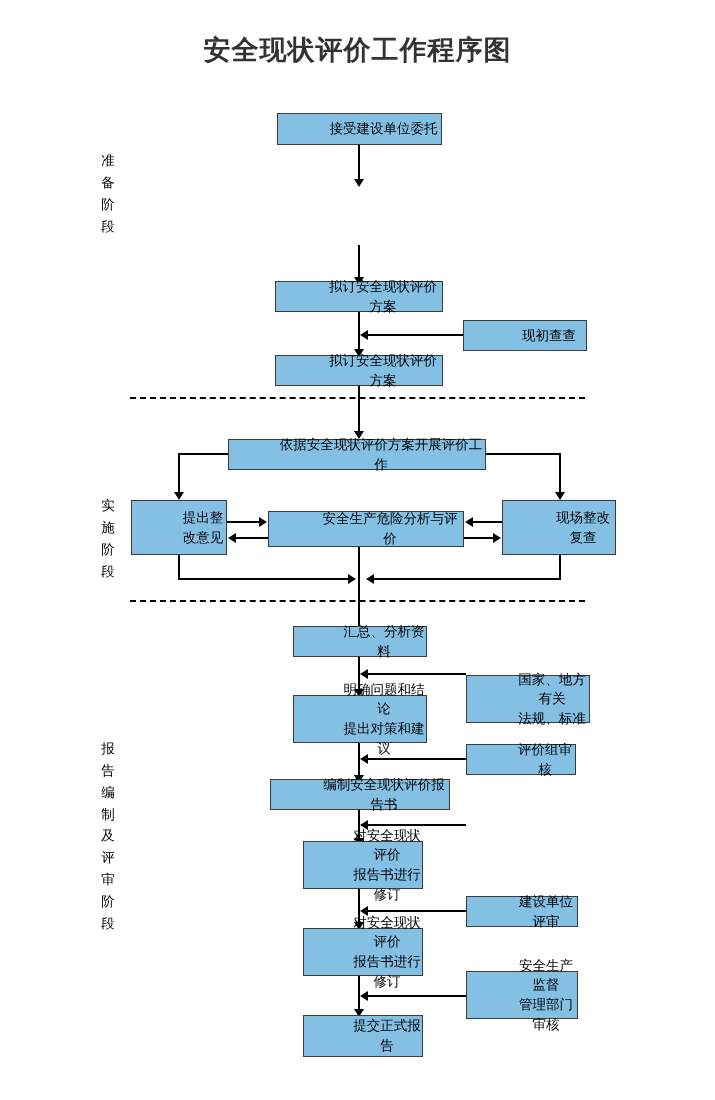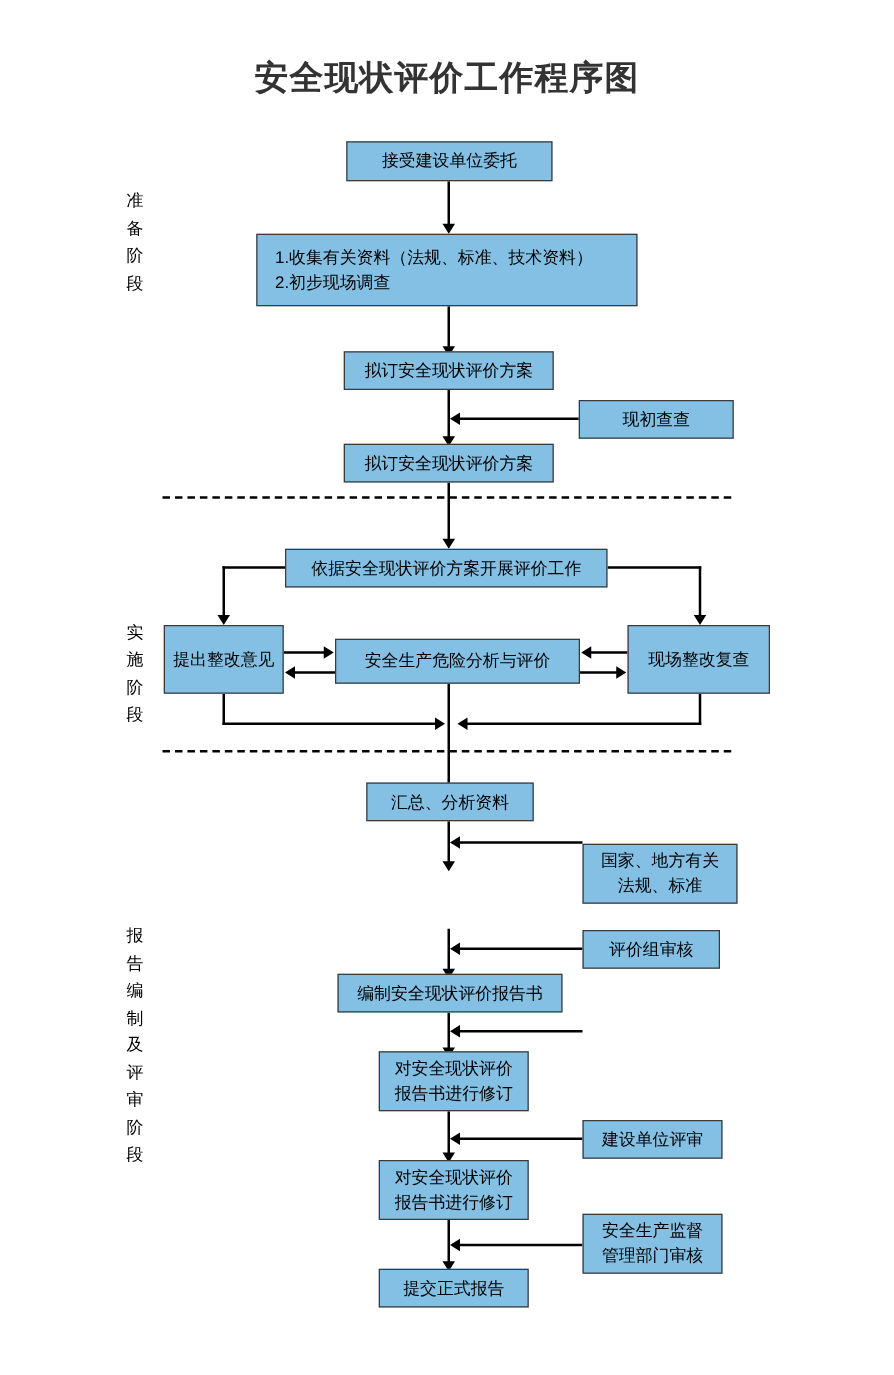--- a/index.html
+++ b/index.html
@@ -22,21 +22,20 @@
     position: absolute;
     left: 0;
     top: 32px;
     width: 715px;
     text-align: center;
     font-size: 27px;
     font-weight: bold;
     color: #333333;
     letter-spacing: 1px;
     white-space: nowrap;
-    margin-top: 12px;
   }
   
   .node {
     position: absolute;
     box-sizing: border-box;
     background: #84BFE4;
     border: 1px solid #3b3b3b;
     color: #000000;
     font-size: 13.5px;
     line-height: 1.45;
@@ -50,20 +49,21 @@
     justify-content: flex-start;
     text-align: left;
     padding-left: 14px;
   }
   .node .lines {
     display: block;
     width: 100%;
   }
   .node .lines span {
     display: block;
+    padding-left: 48px;
   }
   
   .phase-label {
     position: absolute;
     width: 26px;
     font-size: 13.5px;
     line-height: 1.62;
     color: #000000;
     text-align: center;
     z-index: 2;
@@ -157,26 +157,20 @@
 
   <div class="node" style="left:277px; top:113px; width:165px; height:32px;">
     <span class="lines">
         <span>接受建设单位委托</span>
       </span>
   </div>
 
   <div class="vline" style="left:358px; top:145px; height:38px;"></div>
   <div class="arrow-down" style="left:354px; top:179px;"></div>
 
-  <div class="node left-align" style="left:205px; top:187px; width:305px; height:58px;">
-    <span class="lines">
-      <span>1.收集有关资料（法规、标准、技术资料）</span>
-      <span>2.初步现场调查</span>
-    </span>
-  </div>
 
   <div class="vline" style="left:358px; top:245px; height:36px;"></div>
   <div class="arrow-down" style="left:354px; top:277px;"></div>
 
   <div class="node" style="left:275px; top:281px; width:168px; height:31px;font-family:Liberation Serif, serif;">
     <span class="lines">
         <span>拟订安全现状评价方案</span>
       </span>
   </div>
 
@@ -265,20 +259,26 @@
       <span>国家、地方有关</span>
       <span>法规、标准</span>
     </span>
   </div>
   <div class="hline" style="left:367px; top:673px; width:99px;"></div>
   <div class="arrow-left" style="left:360px; top:669px;"></div>
 
   <div class="vline" style="left:358px; top:657px; height:36px;"></div>
   <div class="arrow-down" style="left:354px; top:689px;"></div>
 
+  <div class="node" style="left:293px; top:695px; width:134px; height:48px;">
+    <span class="lines">
+      <span>明确问题和结论</span>
+      <span>提出对策和建议</span>
+    </span>
+  </div>
 
   <div class="node" style="left:466px; top:744px; width:110px; height:31px;">
     <span class="lines">
         <span>评价组审核</span>
       </span>
   </div>
   <div class="hline" style="left:367px; top:758px; width:99px;"></div>
   <div class="arrow-left" style="left:360px; top:754px;"></div>
 
   <div class="vline" style="left:358px; top:743px; height:36px;"></div>
@@ -326,19 +326,19 @@
       <span>安全生产监督</span>
       <span>管理部门审核</span>
     </span>
   </div>
   <div class="hline" style="left:367px; top:995px; width:99px;"></div>
   <div class="arrow-left" style="left:360px; top:991px;"></div>
 
   <div class="vline" style="left:358px; top:976px; height:37px;"></div>
   <div class="arrow-down" style="left:354px; top:1009px;"></div>
 
-  <div class="node" style="left:303px; top:1015px; width:120px; height:31px;">
+  <div class="node" style="left:303px; top:1015px; width:120px; height:42px;">
     <span class="lines">
         <span>提交正式报告</span>
       </span>
   </div>
 
 </div>
 
 </body></html>

